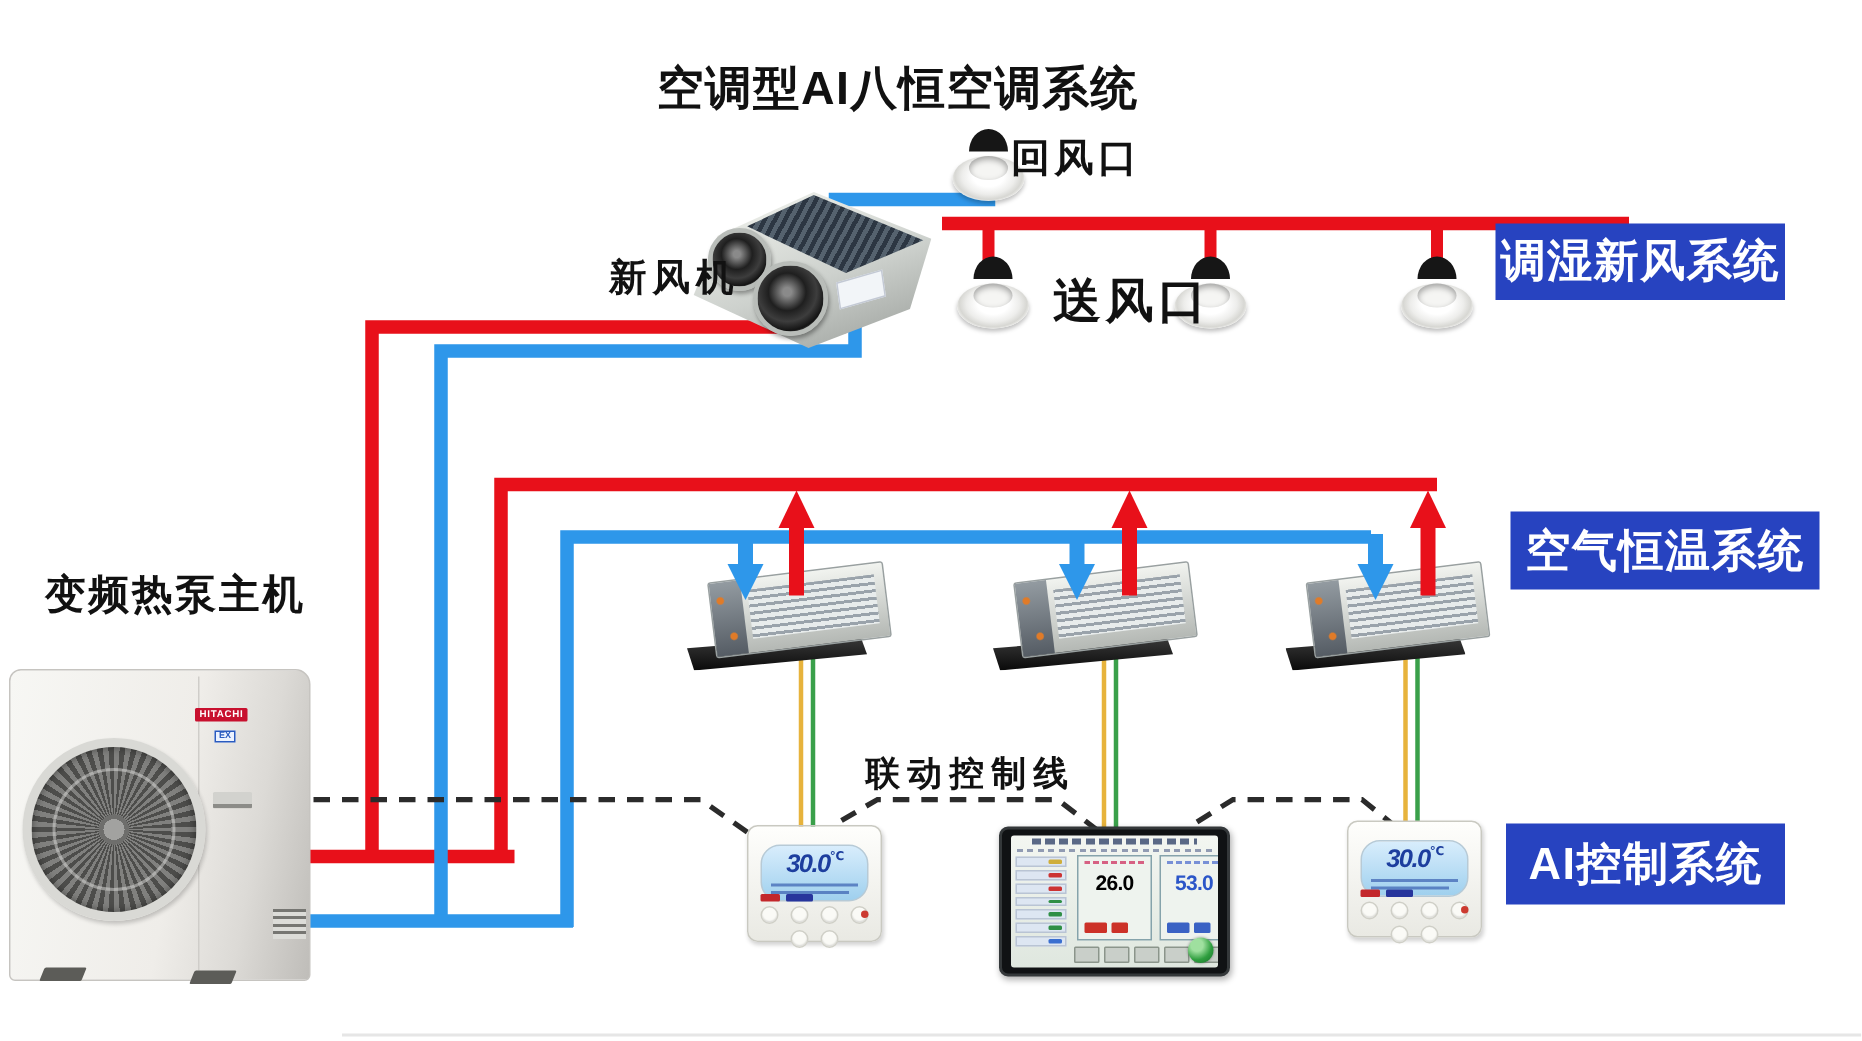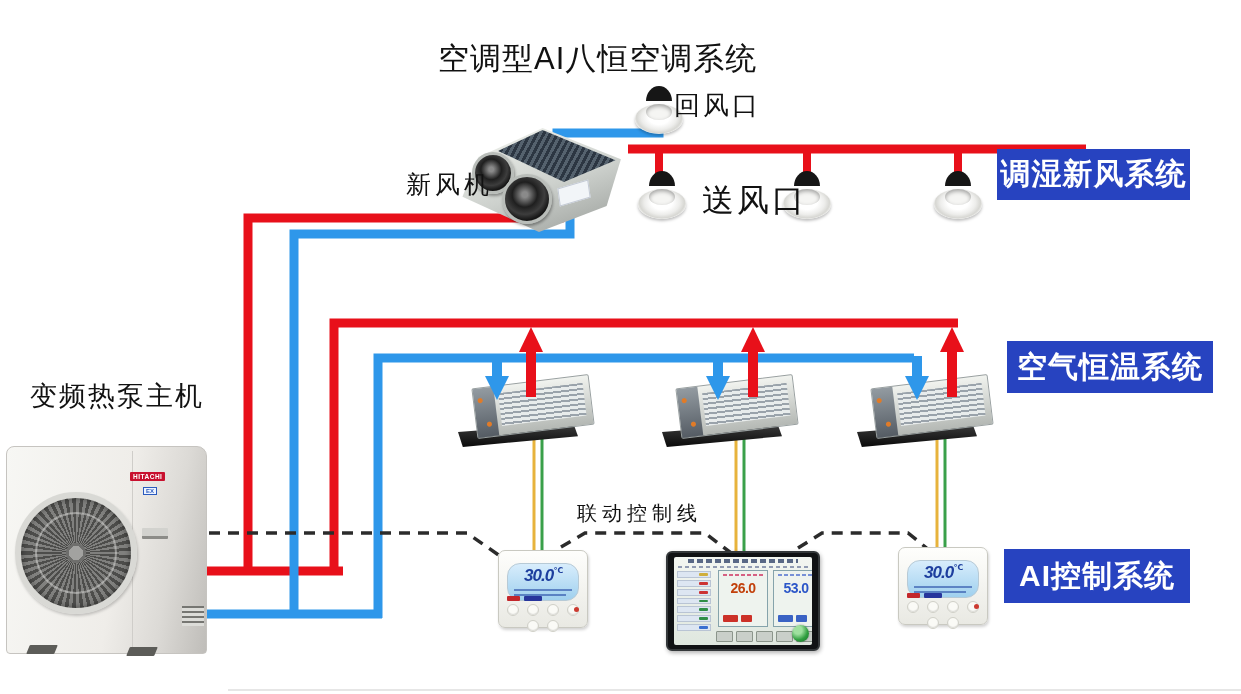--- a/index.html
+++ b/index.html
@@ -4,27 +4,27 @@
 <style>
   html,body{margin:0;padding:0;background:#fff;}
   .stage{
     position:relative;width:1241px;height:694px;background:#ffffff;overflow:hidden;
     font-family:"Liberation Sans","DejaVu Sans",sans-serif;
   }
   svg.layer{position:absolute;left:0;top:0;width:1241px;height:694px;}
   .z1{z-index:1}.z3{z-index:3}
 
   
-  .lbl{position:absolute;color:#111;font-weight:400;white-space:nowrap;z-index:4;}
+  .lbl{position:absolute;color:#111;font-weight:700;white-space:nowrap;z-index:4;}
   .title{left:438px;top:38px;font-size:31px;letter-spacing:1px;}
   .lbl-fau{left:406px;top:168px;font-size:25px;letter-spacing:4px;}
   .lbl-ret{left:674px;top:88px;font-size:26px;letter-spacing:3px;}
   .lbl-sup{left:690px;top:179px;font-size:32px;letter-spacing:3px;margin-left:12px;}
   .lbl-hp{left:30px;top:378px;font-size:27px;letter-spacing:2px;}
-  .lbl-link{left:577px;top:500px;font-size:20px;letter-spacing:5px;}
+  .lbl-link{left:577px;top:500px;font-size:23px;letter-spacing:5px;}
   .lbl-screen{left:663px;top:643px;font-size:23px;letter-spacing:2px;}
 
   
   .tag{
     position:absolute;display:flex;align-items:center;justify-content:center;
     background:var(--tag-background,#2743c0);color:#fff;font-weight:800;font-size:30px;
     letter-spacing:1px;z-index:4;
   }
   .tag1{left:997px;top:149px;width:193px;height:51px;font-family:Liberation Mono, monospace;}
   .tag2{left:1007px;top:341px;width:206px;height:52px;}
@@ -126,21 +126,21 @@
     background:repeating-linear-gradient(90deg,#33456b 0 6px,transparent 6px 9px);opacity:.8;}
   .p-titlebar2{position:absolute;left:4px;right:4px;top:9px;height:2px;
     background:repeating-linear-gradient(90deg,#51608a 0 4px,transparent 4px 7px);opacity:.6;}
   .p-col{position:absolute;left:3px;top:14px;bottom:14px;width:34px;display:flex;
     flex-direction:column;gap:2px;}
   .p-rowitem{flex:1;background:#dde6f2;border:1px solid #b9c4d4;position:relative;}
   .p-pill{position:absolute;right:2px;top:1px;bottom:1px;width:9px;border-radius:1px;}
   .p-vbox{position:absolute;top:13px;height:55px;background:#eef3ee;border:1px solid #85a3ab;}
   .p-vbox.left{left:44px;width:48px;} .p-vbox.right{left:99px;width:44px;}
   .p-vnum{text-align:center;font-weight:900;font-size:14px;margin-top:9px;letter-spacing:-.5px;}
-  .p-vnum.red{color:#c2410c;} .p-vnum.blue{color:#2b56c8;}
+  .p-vnum.red{color:#000000;} .p-vnum.blue{color:#2b56c8;}
   .p-mini{position:absolute;left:4px;right:4px;top:3px;height:2px;opacity:.7;}
   .p-mini.red{background:repeating-linear-gradient(90deg,#c25 0 4px,transparent 4px 6px);}
   .p-mini.blue{background:repeating-linear-gradient(90deg,#46c 0 4px,transparent 4px 6px);}
   .p-badges{position:absolute;left:4px;bottom:4px;display:flex;gap:3px;}
   .p-badge{width:15px;height:7px;border-radius:1px;}
   .p-badge.red{background:#cc3128;} .p-badge.blue{background:#3a62c4;}
   .p-buttons{position:absolute;left:42px;bottom:3px;display:flex;gap:3px;}
   .p-btn{width:15px;height:9px;background:#c9cfc9;border:1px solid #8b958b;border-radius:1px;}
   .p-globe{position:absolute;right:3px;bottom:3px;width:17px;height:17px;border-radius:50%;
     background:radial-gradient(circle at 35% 30%,#9fe09f 0 25%,#2f9e3f 60%,#157028 100%);

